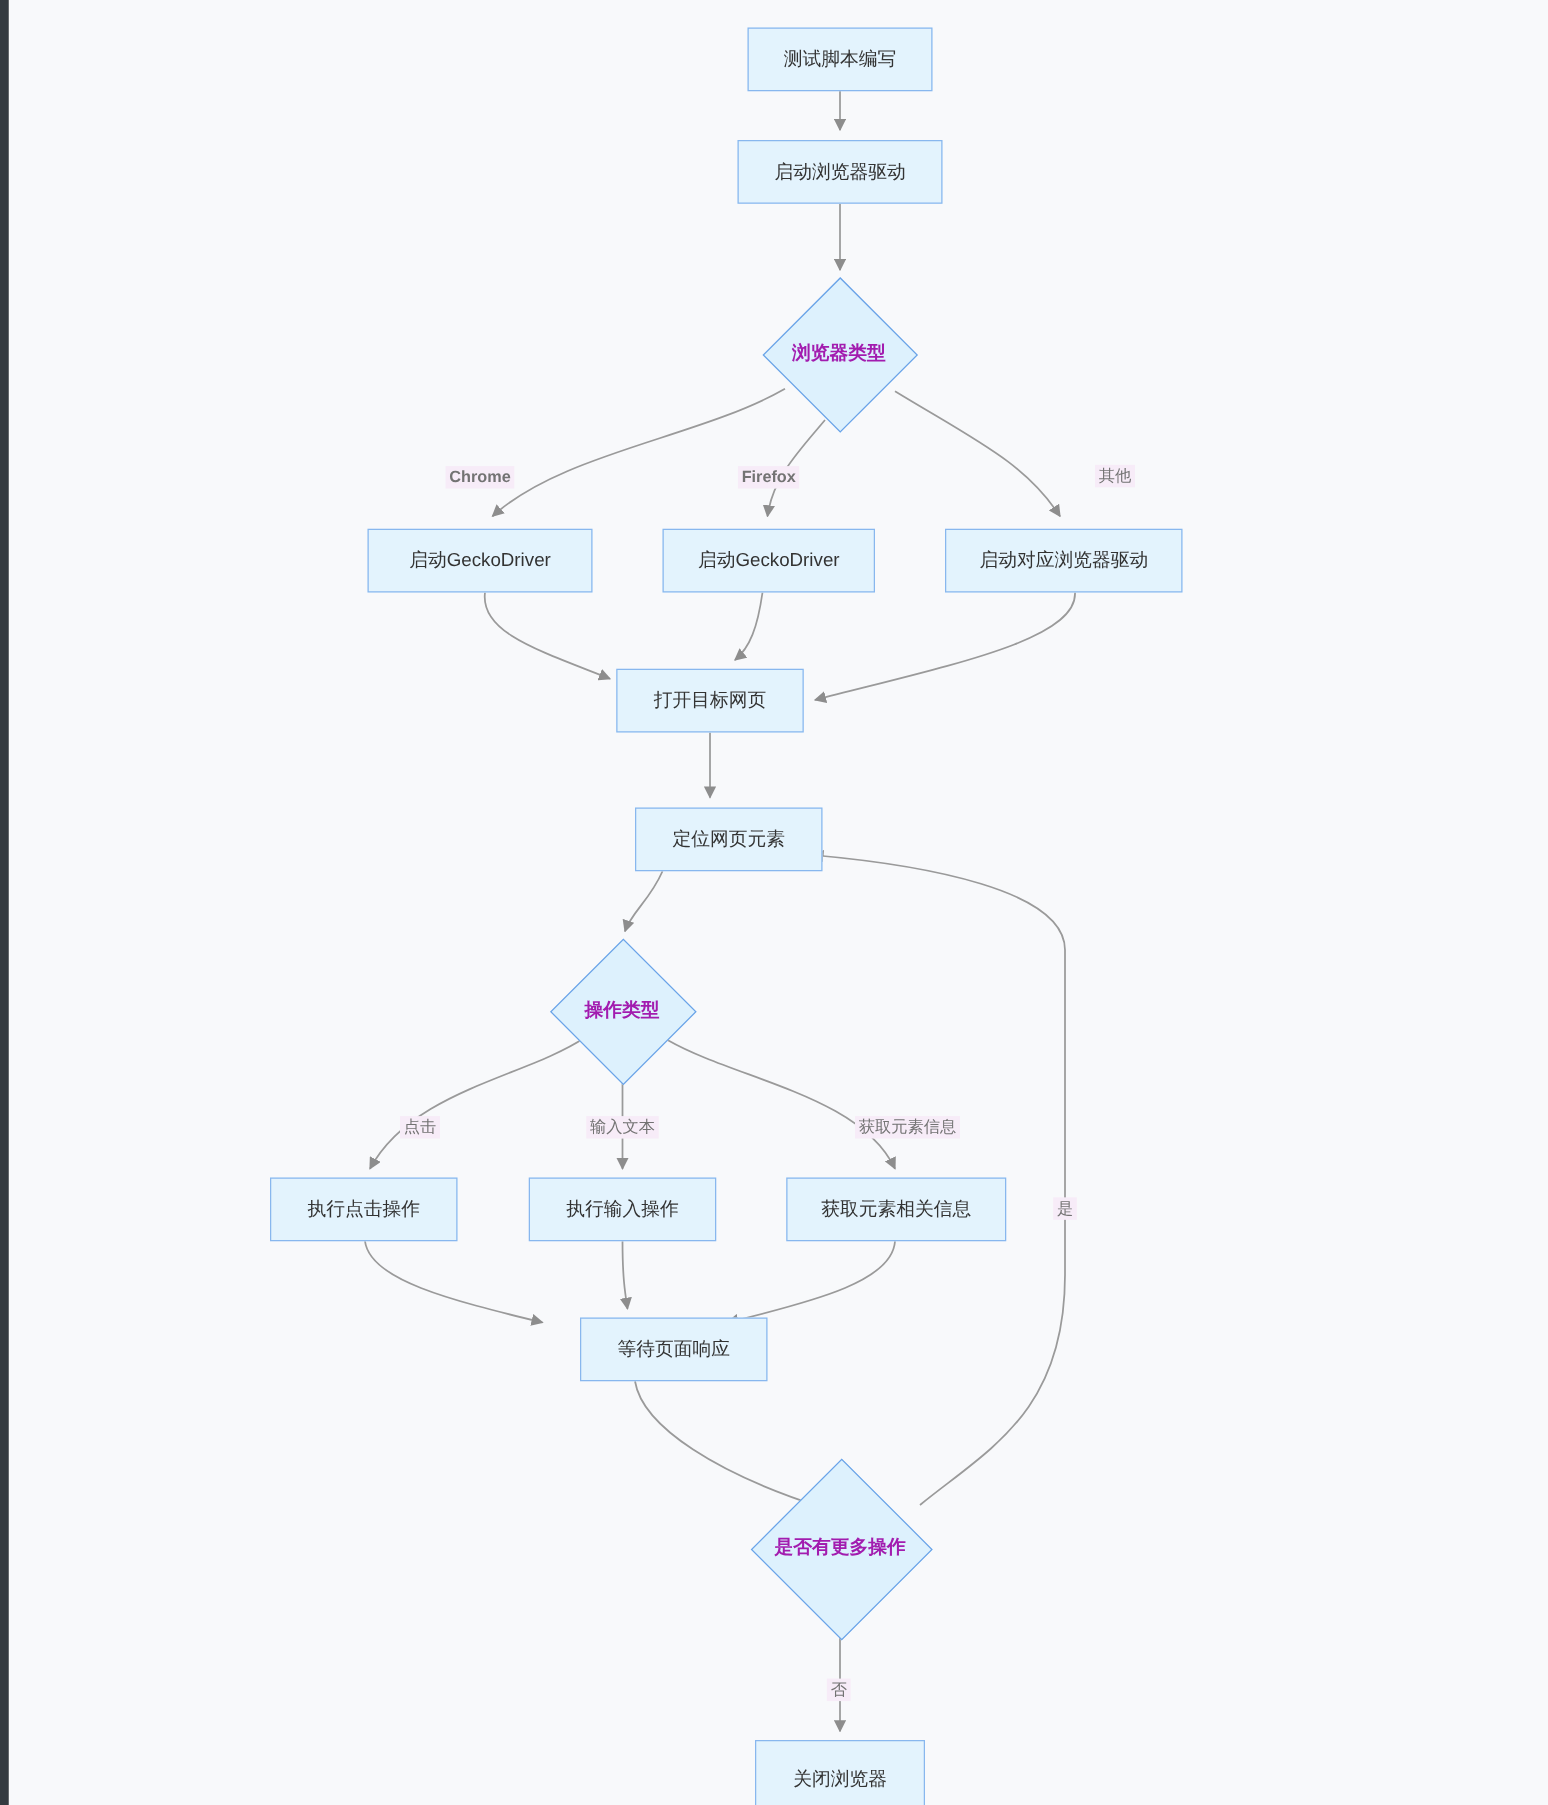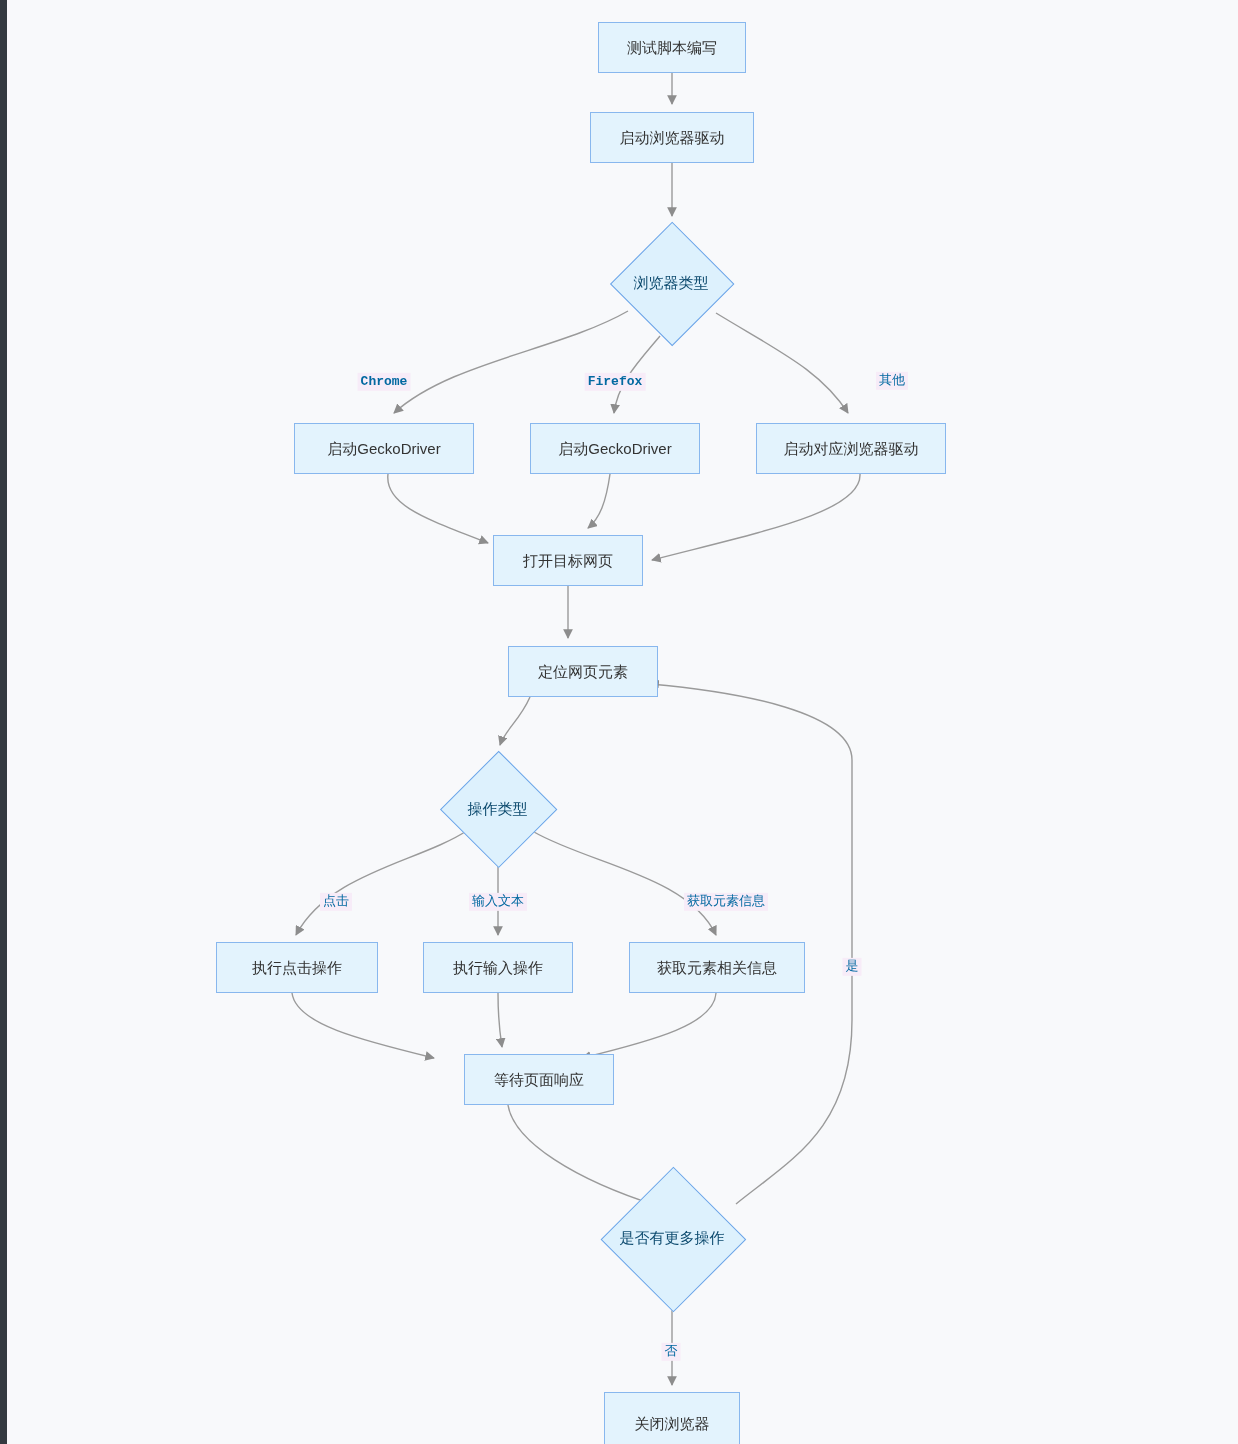--- a/index.html
+++ b/index.html
@@ -61,34 +61,34 @@
     height: 84px;
     margin-left: -42px;
     margin-top: -42px;
     background: #ddf1fd;
     border: 1px solid #6aa3e8;
     transform: rotate(45deg);
   }
   .node.decision .dia-label {
     position: relative;
     z-index: 2;
-    color: #0c4a6e;
+    color: #a21caf;
     font-size: 15px;
     white-space: nowrap;
+    font-weight: bold;
   }
   .edge-label {
     position: absolute;
     transform: translate(-50%, -50%);
     background: #f7ecf8;
-    color: #0369a1;
+    color: #737373;
     font-size: 13px;
     padding: 1px 3px;
     white-space: nowrap;
     line-height: 1.25;
-    font-family: Liberation Mono, monospace;
   }
   .edge-label.latin {
     font-weight: bold;
   }
 </style>
 </head>
 <body>
 
 <div id="gutter"></div>
 
@@ -146,21 +146,21 @@
       <div class="node" style="left: 493px; top: 535px; width: 150px; height: 51px; text-align: right;">
         <span>打开目标网页</span>
       </div>
       <div class="node" style="left: 493px; top: 646px; width: 150px; height: 51px; margin-left: 15px;">
         <span>定位网页元素</span>
       </div>
       <div class="node decision" style="left: 441px; top: 752px; width: 113px; height: 113px;">
         <div class="dia-shape" style="width: 81.36px; height: 81.36px; margin-left: -40.68px; margin-top: -40.68px;"></div>
         <span class="dia-label">操作类型</span>
       </div>
-      <div class="node" style="left: 216px; top: 942px; width: 162px; height: 51px; text-align: right;">
+      <div class="node" style="left: 216px; top: 942px; width: 150px; height: 51px; text-align: right;">
         <span>执行点击操作</span>
       </div>
       <div class="node" style="left: 423px; top: 942px; width: 150px; height: 51px;">
         <span>执行输入操作</span>
       </div>
       <div class="node" style="left: 629px; top: 942px; width: 176px; height: 51px;">
         <span>获取元素相关信息</span>
       </div>
       <div class="node" style="left: 429px; top: 1054px; width: 150px; height: 51px; margin-left: 35px;">
         <span>等待页面响应</span>

